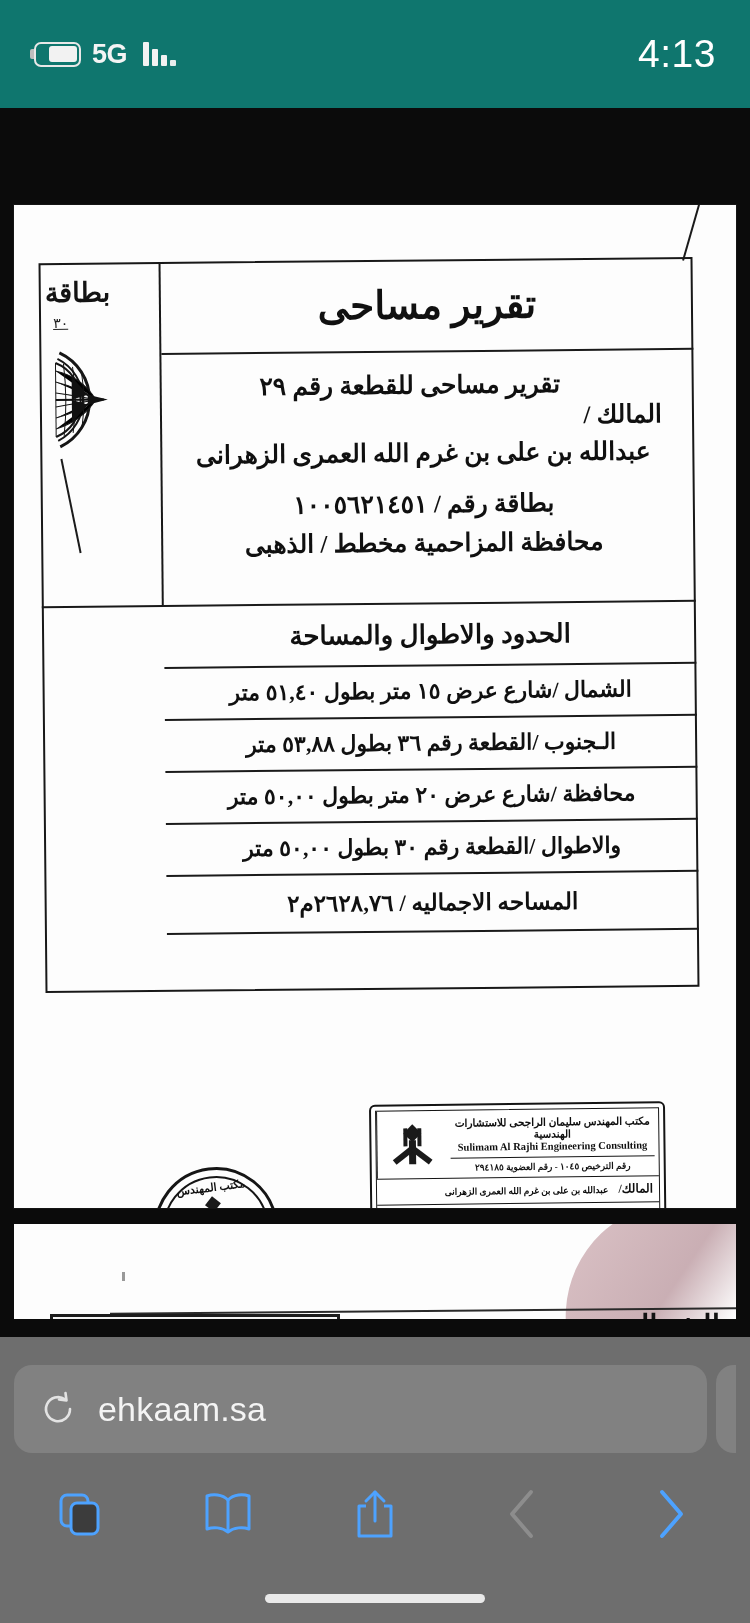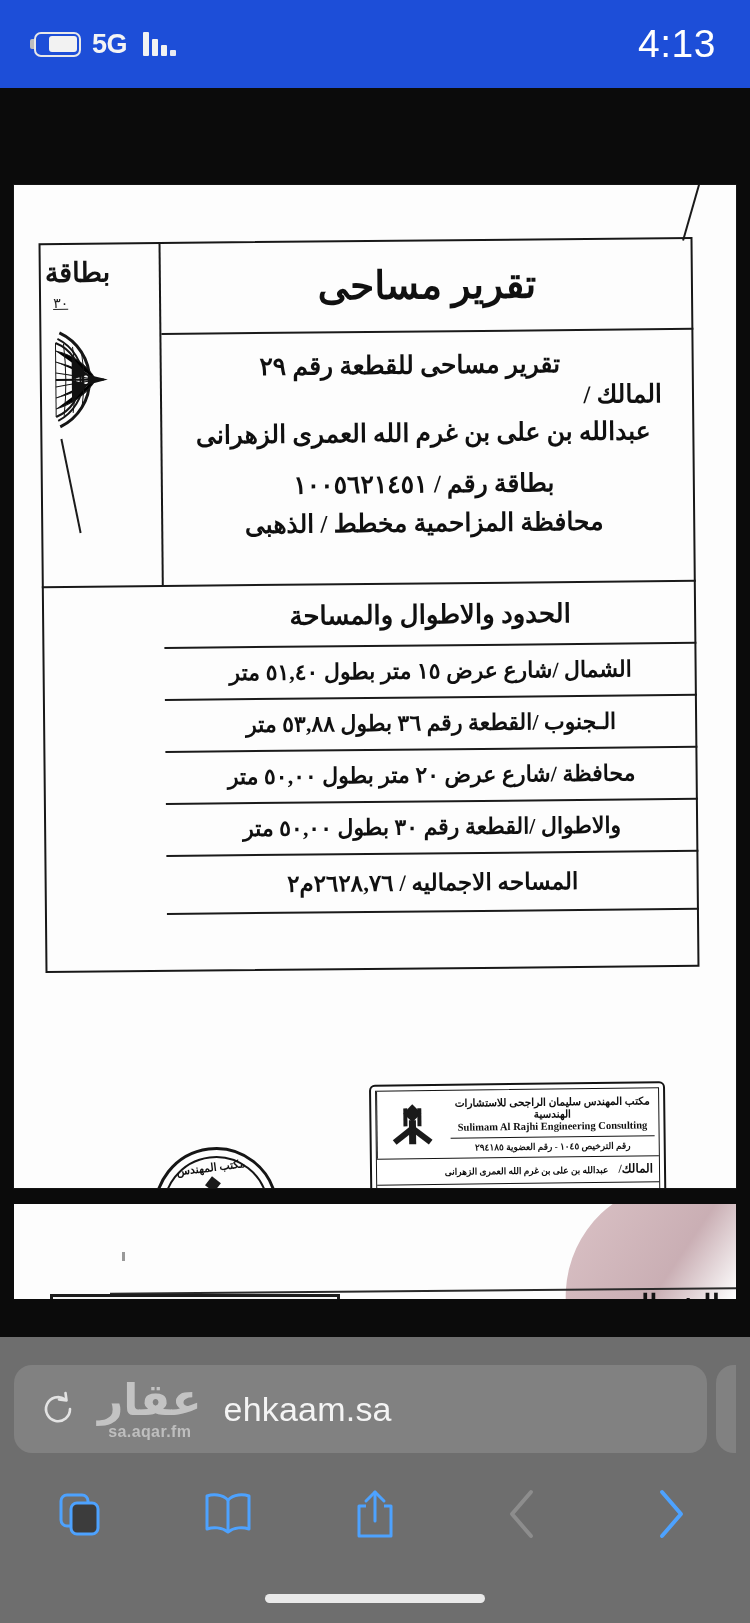--- a/index.html
+++ b/index.html
@@ -16,22 +16,22 @@
     position: relative;
     width: 750px;
     height: 1623px;
     background: #0b0b0b;
     overflow: hidden;
   }
 
   
   .status-bar {
     position: relative;
-    height: 88px;
-    background: #1d4ed8;
+    height: 108px;
+    background: #0f766e;
     display: flex;
     align-items: center;
     padding: 0 34px;
     color: #fff;
   }
   .status-left {
     display: flex;
     align-items: center;
     gap: 11px;
   }
@@ -718,24 +718,20 @@
   </div>
 
   <div class="safari-bar">
 
     <div class="urlrow">
       <div class="urlfield">
         <svg class="reload-icon" viewBox="0 0 36 36">
           <path d="M30 18 A12 12 0 1 1 25 8.4" fill="none" stroke="#e9e9e9" stroke-width="2.6" stroke-linecap="round"></path>
           <path d="M25.5 2 L26.5 9.5 L19 8.5" fill="none" stroke="#e9e9e9" stroke-width="2.6" stroke-linecap="round" stroke-linejoin="round"></path>
         </svg>
-        <div class="aqar-logo">
-          <span class="aqar-ar">عقار</span>
-          <span class="aqar-en">sa.aqar.fm</span>
-        </div>
         <span class="url-text">ehkaam.sa</span>
       </div>
       <div class="tabs-edge"></div>
     </div>
 
     <div class="toolbar">
 
       <div class="tb-btn">
         <svg width="48" height="48" viewBox="0 0 48 48">
           <rect x="5" y="5" width="27" height="31" rx="6" fill="none" stroke="#4da2ff" stroke-width="3"></rect>

